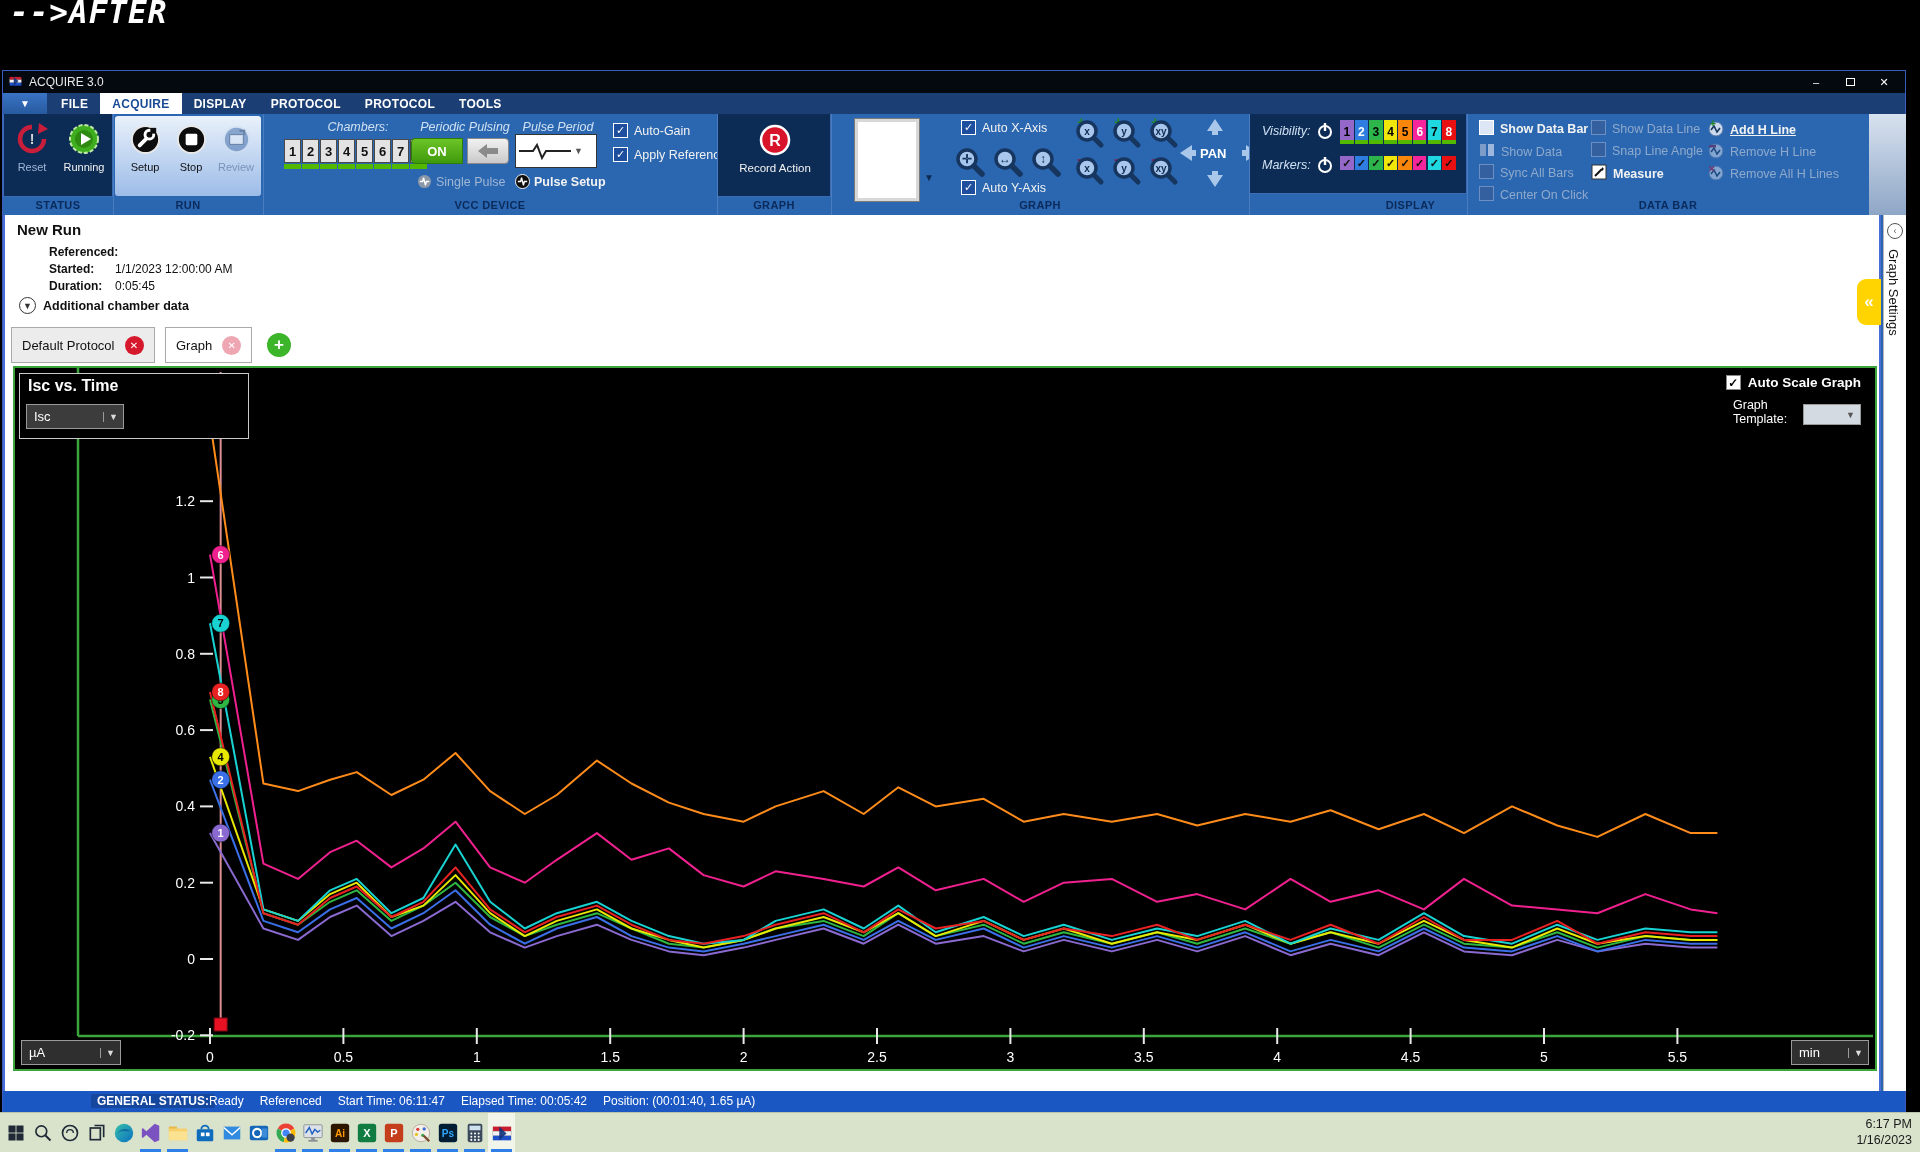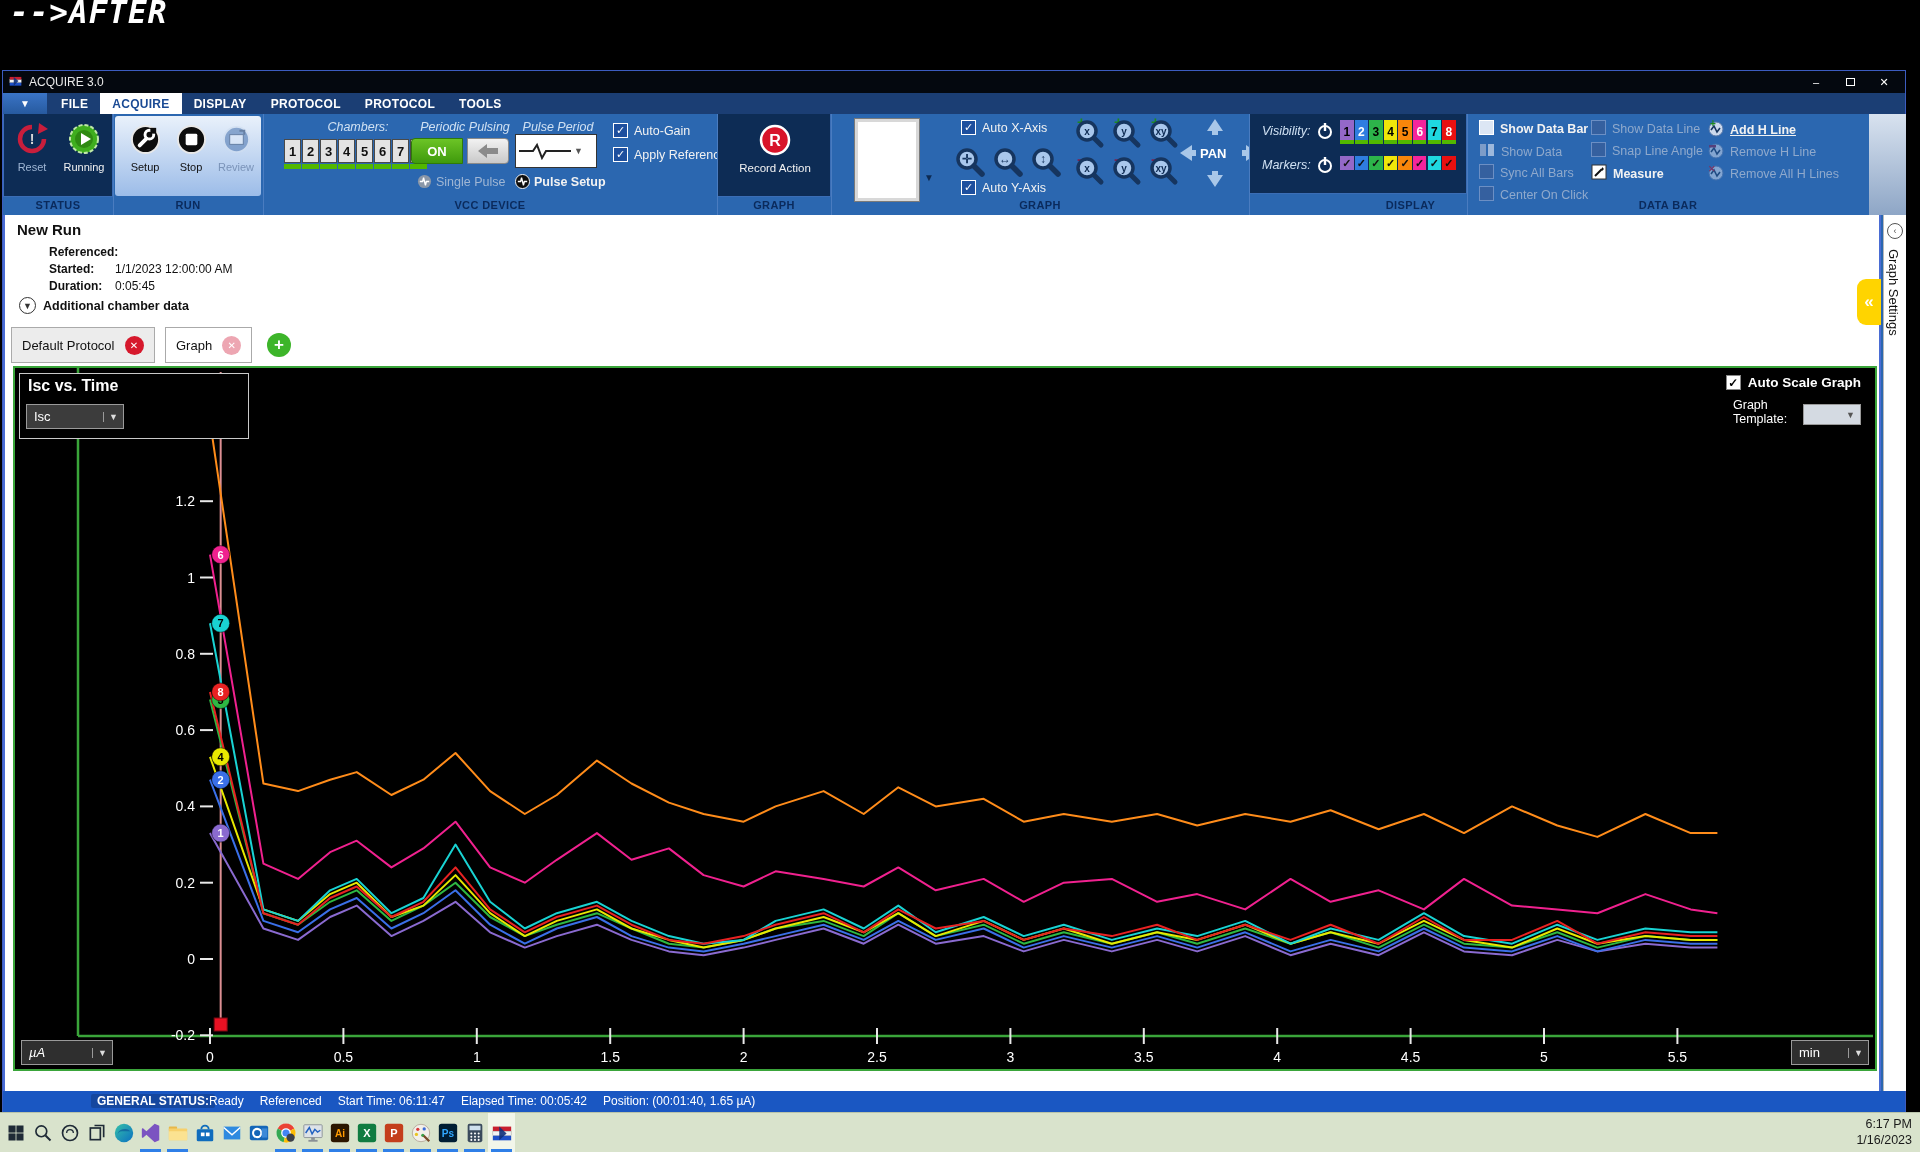--- a/index.html
+++ b/index.html
@@ -560,21 +560,21 @@
         </div>
         <div class="autoscale">
           <span class="cb-white">✓</span>
           <span>Auto Scale Graph</span>
         </div>
         <div class="gtemplate">
           <div>Graph</div>
           <div>Template:</div>
           <div class="mini-dd">▼</div>
         </div>
-        <div class="dd unit-dd" style="left:6px;top:672px;width:92px;font-style:italic;">
+        <div class="dd unit-dd" style="left:6px;top:672px;width:100px;">
           <span class="txt">µA</span>
             <span class="chev">▼</span>
         </div>
         <div class="dd unit-dd" style="left:1776px;top:672px;width:78px;">
           <span class="txt">min</span>
             <span class="chev">▼</span>
         </div>
       </div>
     </div>
 

